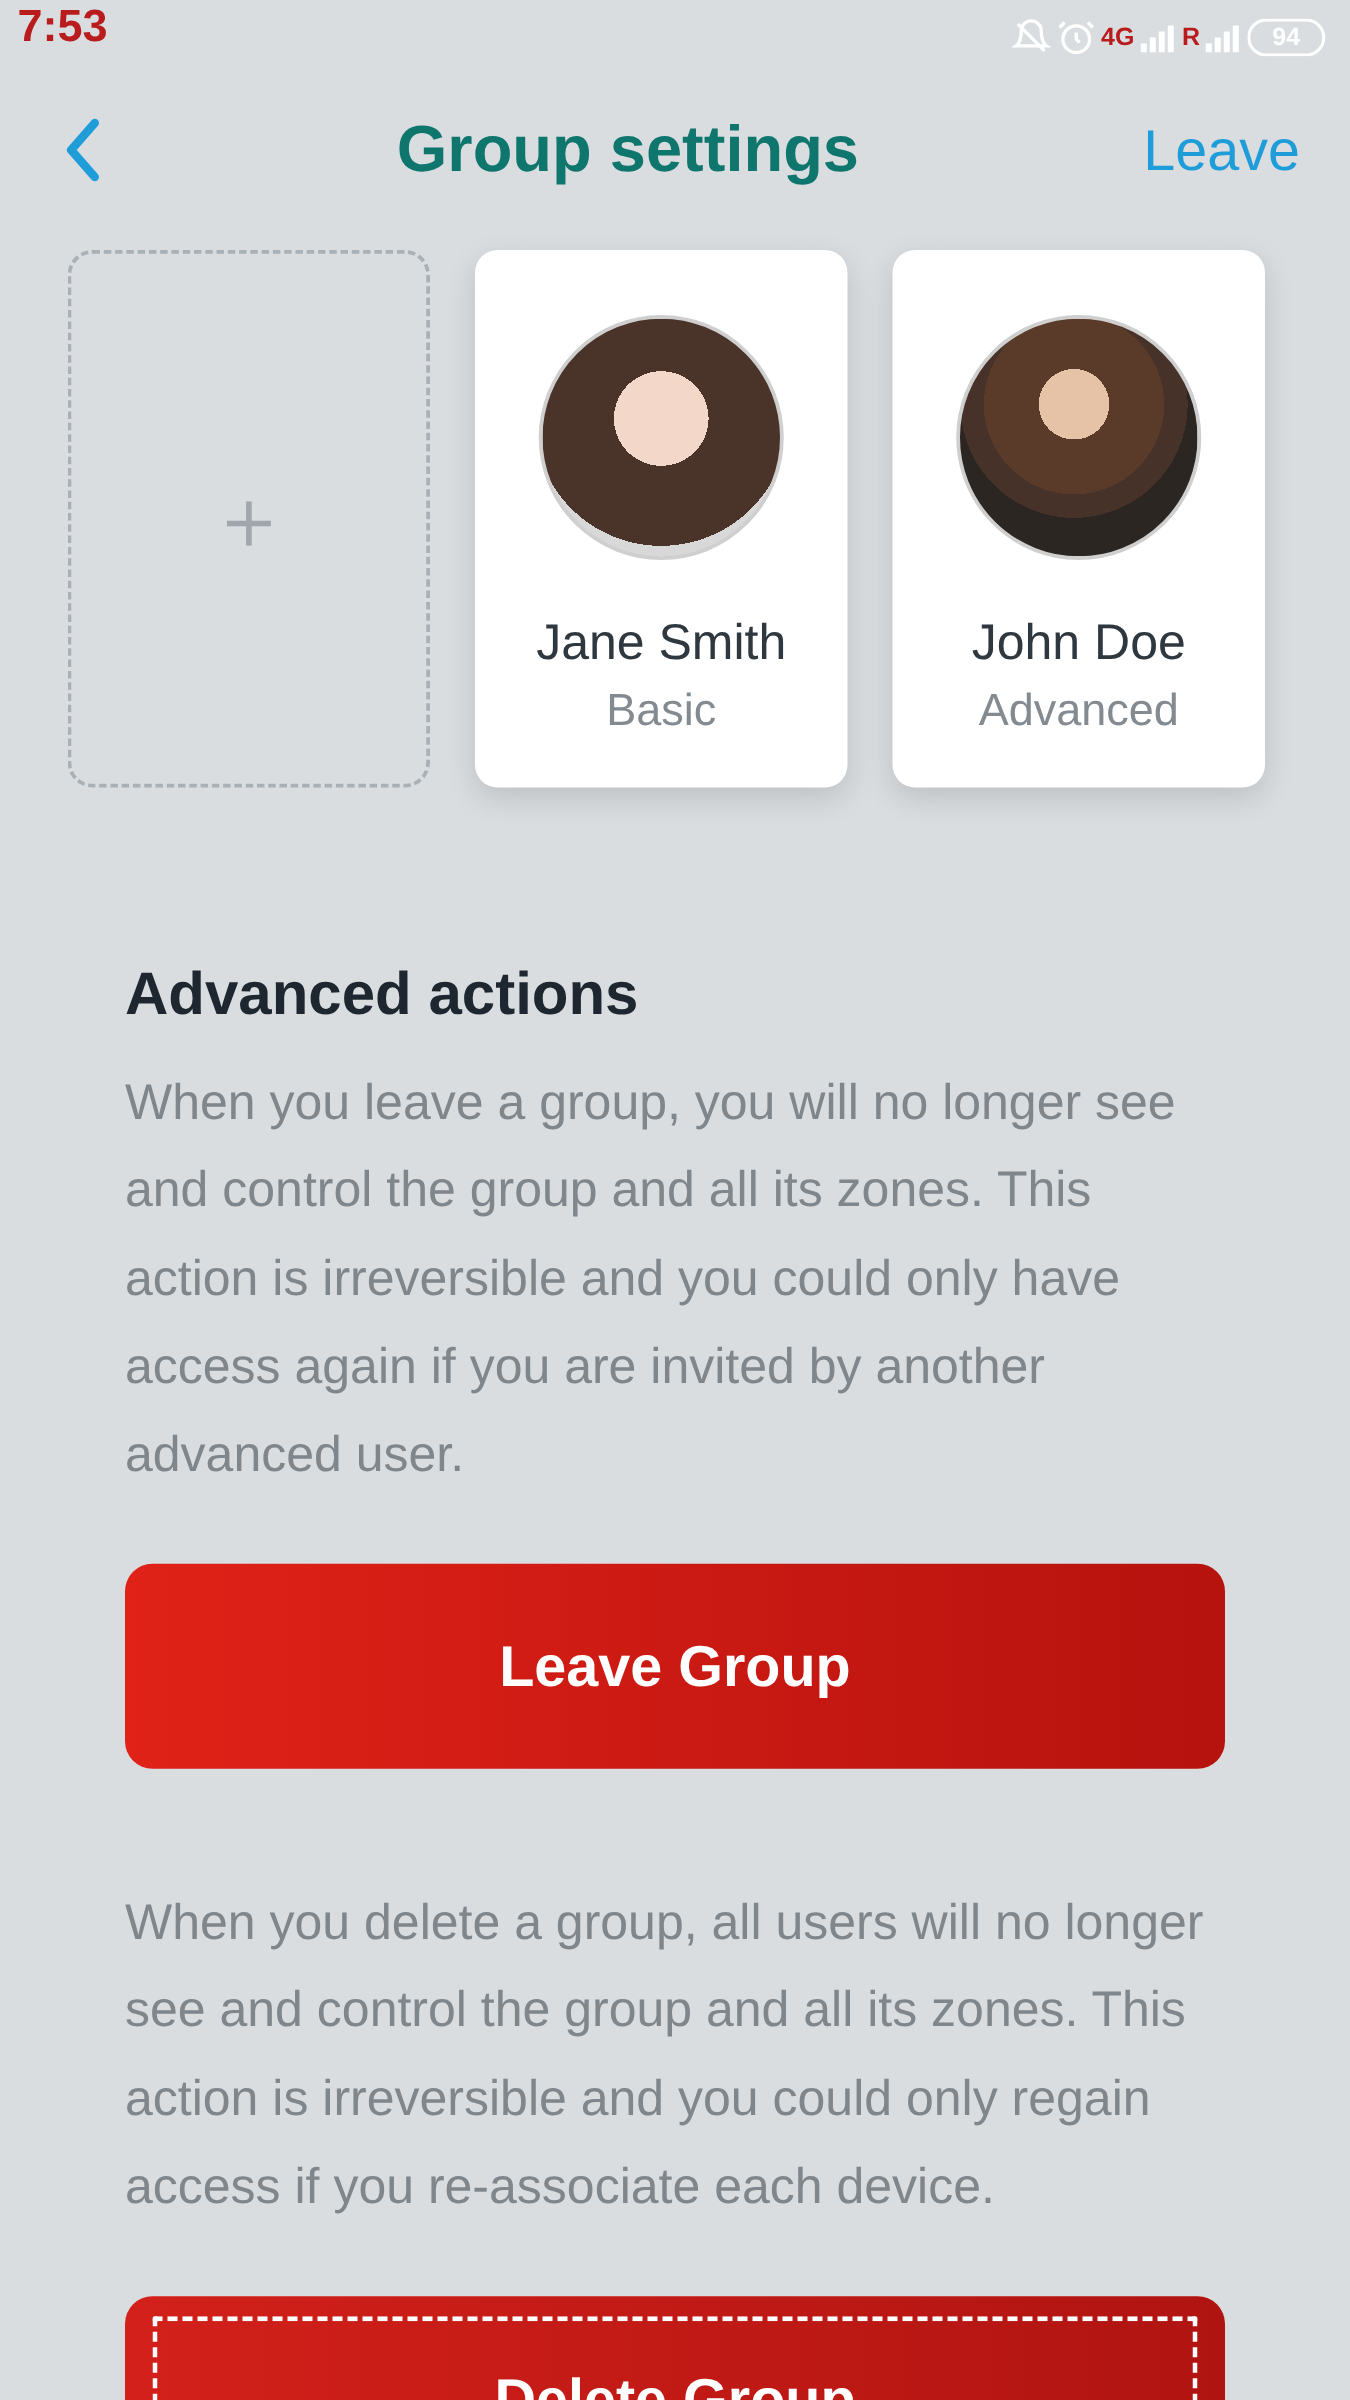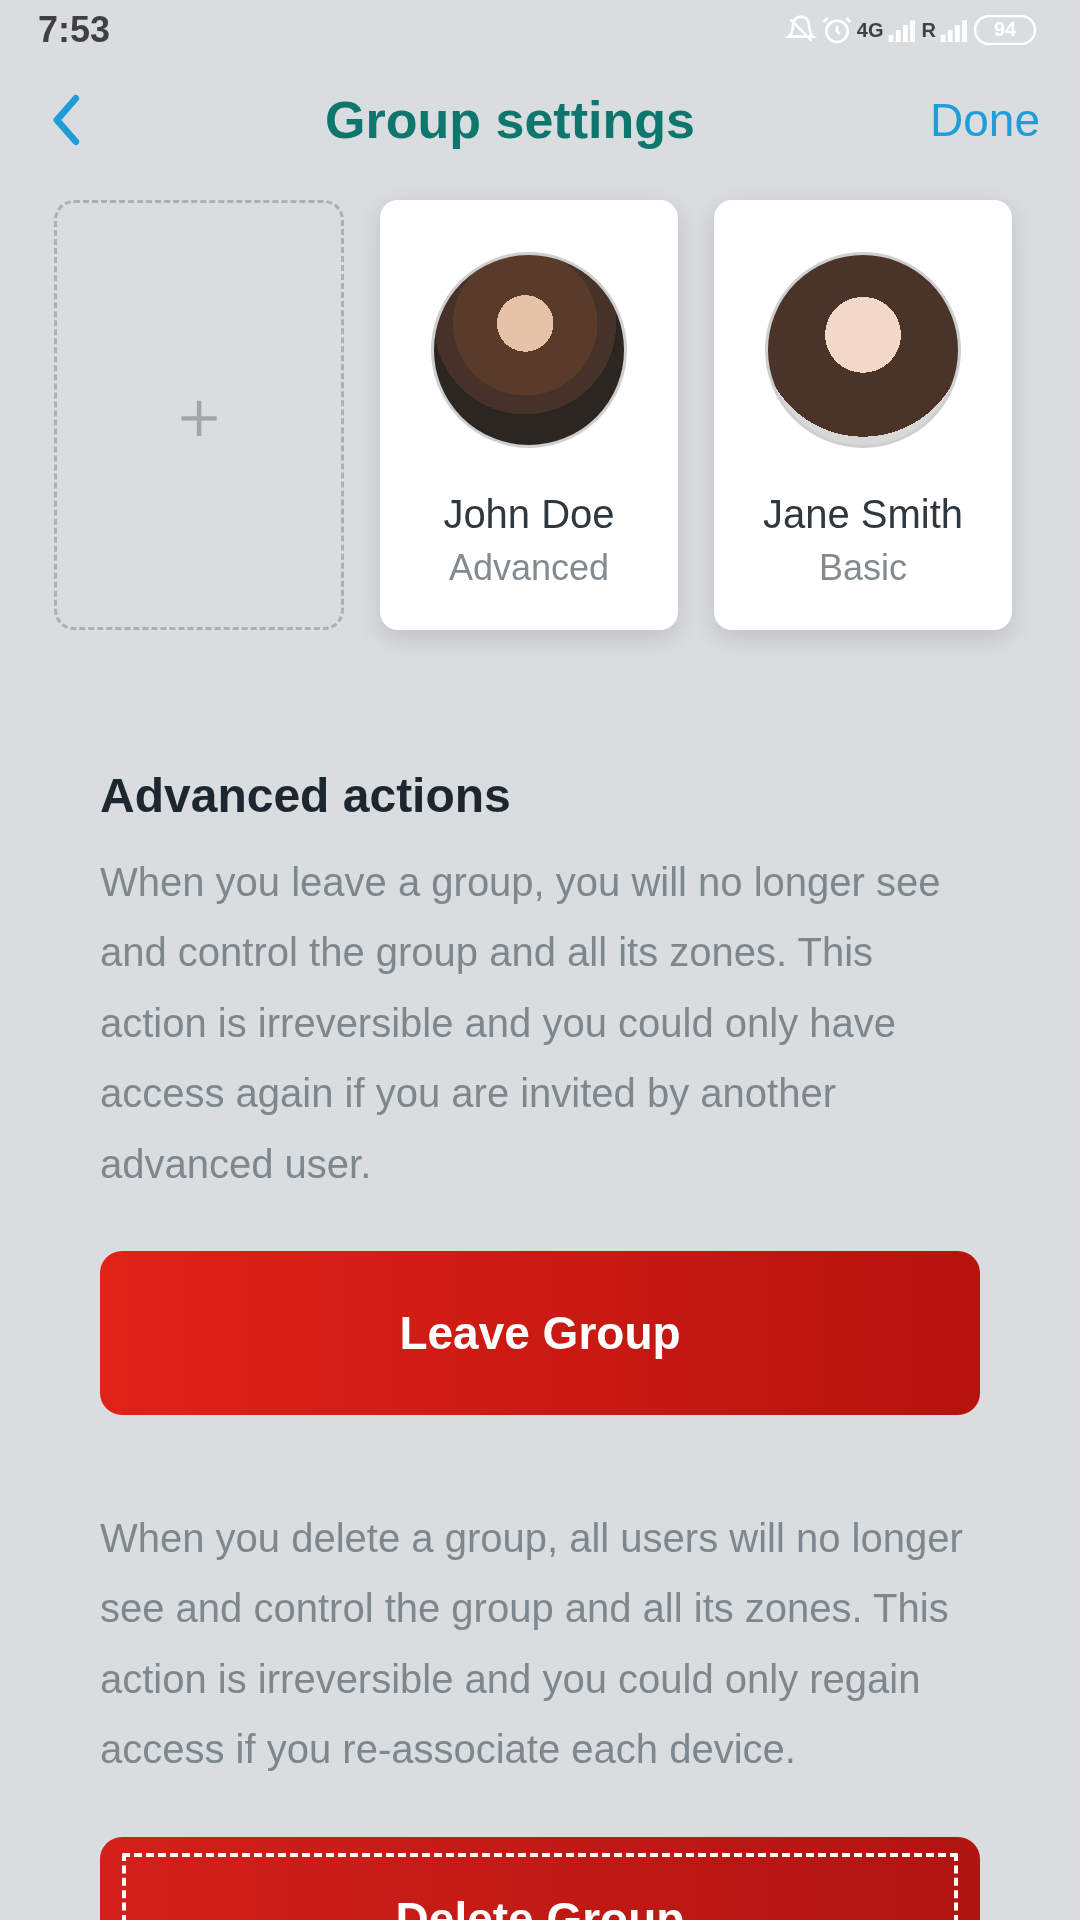--- a/index.html
+++ b/index.html
@@ -14,23 +14,22 @@
     background: #d9dde0;
     font-family: -apple-system, 'Helvetica Neue', Arial, sans-serif;
     overflow: hidden;
   }
 
   
   .status-bar {
     height: 60px;
     display: flex;
     justify-content: space-between;
-    align-items: center;
-    padding: 0 38px;
-    color: #404040;
+    padding: 0 14px;
+    color: #b91c1c;
   }
   .status-time {
     font-size: 36px;
     font-weight: 600;
   }
   .status-icons {
     display: flex;
     align-items: center;
     gap: 4px;
   }
@@ -204,39 +203,39 @@
   </div>
 </div>
 
 <div class="header">
   <div class="back-btn">
     <svg width="34" height="54" viewBox="0 0 24 40" fill="none" stroke="#1f9dd9" stroke-width="5" stroke-linecap="round" stroke-linejoin="round">
         <polyline points="20,4 6,20 20,36"></polyline>
       </svg>
   </div>
   <div class="header-title">Group settings</div>
-  <div class="done-btn">Done</div>
+  <div class="done-btn">Leave</div>
 </div>
 
 <div class="members">
   <div class="add-card">
     <span class="plus-icon">＋</span>
+  </div>
+
+  <div class="member-card">
+    <div class="avatar avatar2"></div>
+    <div class="member-name">Jane Smith</div>
+    <div class="member-role">Basic</div>
   </div>
 
   <div class="member-card">
     <div class="avatar avatar1"></div>
     <div class="member-name">John Doe</div>
     <div class="member-role">Advanced</div>
   </div>
-
-  <div class="member-card">
-    <div class="avatar avatar2"></div>
-    <div class="member-name">Jane Smith</div>
-    <div class="member-role">Basic</div>
-  </div>
 </div>
 
 <div class="section">
   <div class="section-title">Advanced actions</div>
   <div class="section-desc">When you leave a group, you will no longer see and control the group and all its zones. This action is irreversible and you could only have access again if you are invited by another advanced user.</div>
 
   <div class="btn btn-leave">
     <span>Leave Group</span>
   </div>
 

